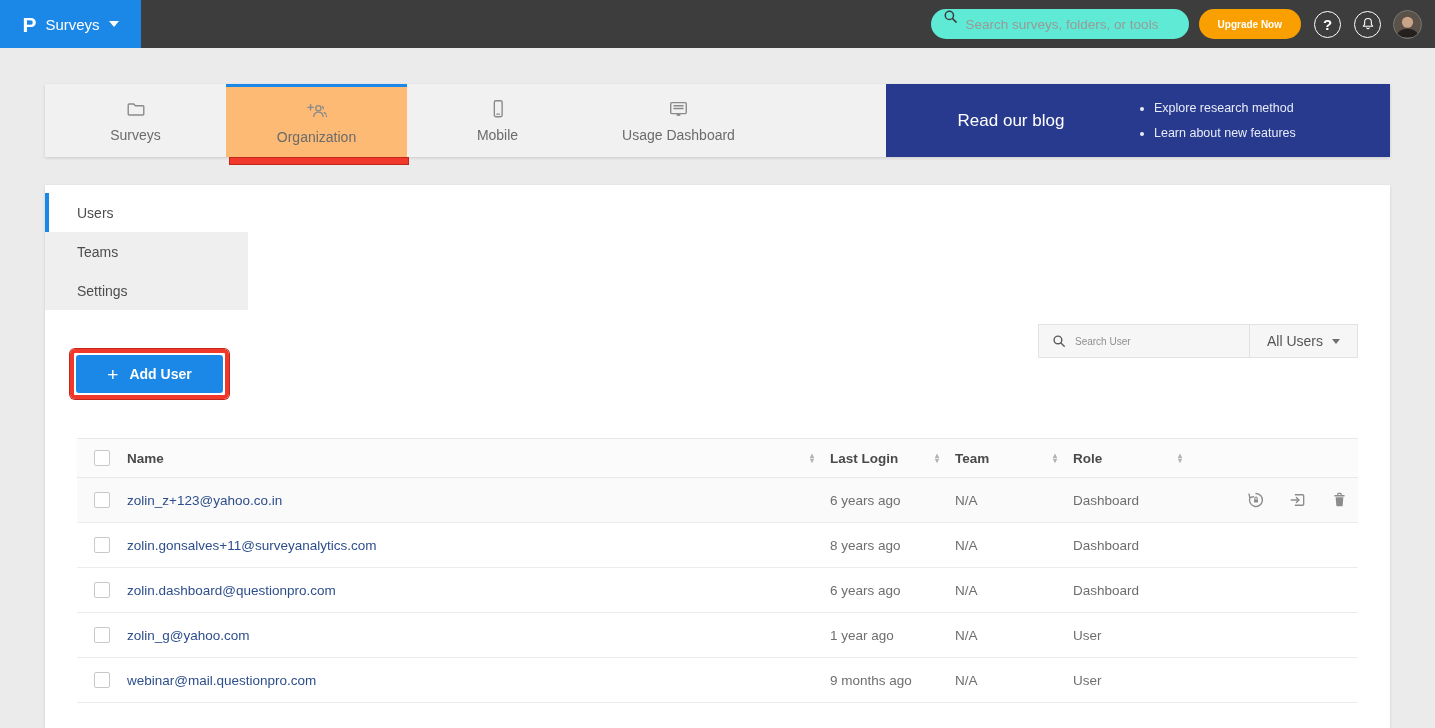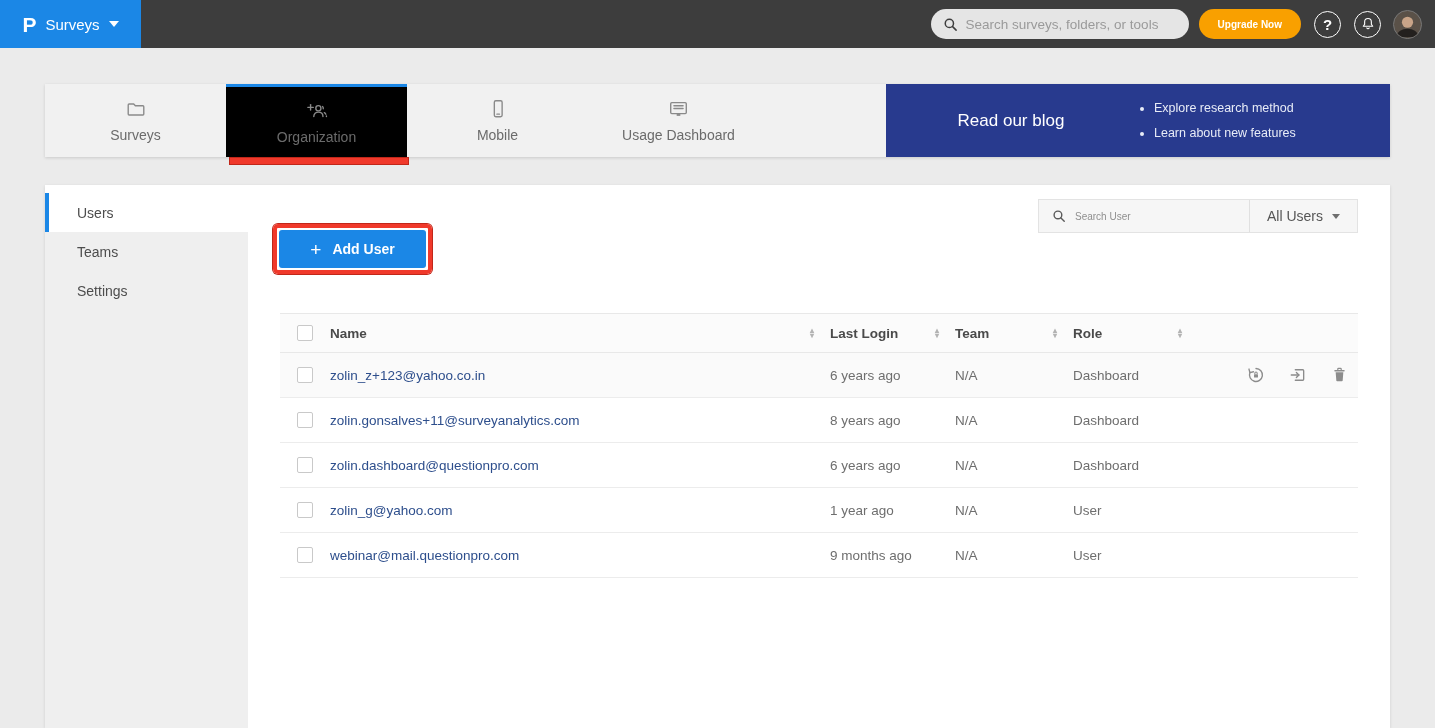--- a/index.html
+++ b/index.html
@@ -7,40 +7,40 @@
   body { font-family:"Liberation Sans", sans-serif; background:#ebebeb; position:relative; overflow:hidden; }
   .screen { position:relative; width:1435px; height:728px; }
 
   
   .topbar { position:absolute; top:0; left:0; right:0; height:48px; background:#3d3d3d; display:flex; align-items:center; }
   .brand { width:141px; height:48px; background:#1b87e6; display:flex; align-items:center; justify-content:center; gap:9px; cursor:pointer; }
   .logo { color:#fff; font-weight:bold; font-size:21px; line-height:1; }
   .product-label { color:#fff; font-size:15px; }
   .caret-down-w { width:0; height:0; border-left:5px solid transparent; border-right:5px solid transparent; border-top:6px solid #fff; }
   .topbar-right { margin-left:auto; display:flex; align-items:center; padding-right:13px; }
-  .global-search { width:258px; height:30px; background:#e5e5e5; border-radius:15px; display:flex; align-items:center; padding:0 12px; gap:8px; }
+  .global-search { width:258px; height:30px; background:#5eead4; border-radius:15px; display:flex; padding:0 12px; gap:8px; }
   .global-search input { border:none; outline:none; flex:1; font-size:13.5px; color:#444; background:transparent; font-family:inherit; }
   .global-search input::placeholder { color:#9a9a9a; }
   .upgrade-btn { margin-left:10px; height:30px; border:none; border-radius:15px; background:#f9a000; color:#fff; font-weight:bold; font-size:10px; padding:0 19px; cursor:pointer; font-family:inherit; }
   .circle-btn { margin-left:13px; width:27px; height:27px; border-radius:50%; border:1.5px solid #fff; background:transparent; color:#fff; display:flex; align-items:center; justify-content:center; cursor:pointer; }
   .circle-btn.help { font-weight:bold; font-size:15px; }
   .avatar { margin-left:12px; width:29px; height:29px; border-radius:50%; background:#5a5148; overflow:hidden; border:1px solid #777; cursor:pointer; display:flex; align-items:flex-end; justify-content:center; }
 
   
   .tabstrip { position:absolute; top:84px; left:45px; right:45px; height:73px; display:flex; background:#f1f1f1; box-shadow:0 1px 3px rgba(0,0,0,.14); }
   .tab { width:181px; display:flex; flex-direction:column; align-items:center; justify-content:center; gap:7px; color:#6b6b6b; font-size:14px; cursor:pointer; }
-  .tab.active { background:#000000; border-top:3px solid #1b87e6; padding-top:0;text-align:center; }
+  .tab.active { background:#fdba74; border-top:3px solid #1b87e6; padding-top:0;text-align:center; }
   .tab-filler { flex:1; }
   .banner { width:504px; background:#283a8e; color:#fff; display:flex; align-items:center; cursor:pointer; }
   .banner-title { width:250px; text-align:center; font-size:17px; }
   .banner-bullets { list-style:disc; padding-left:18px; font-size:12.5px; line-height:1.95; color:#e8ecf7; }
   .red-underline { position:absolute; left:184px; top:73px; width:180px; height:8px; background:#f0392b; border:1px solid #c1271a; }
 
   
-  .main-card { position:absolute; top:185px; left:45px; right:45px; bottom:0; background:#fff; box-shadow:0 1px 3px rgba(0,0,0,.12); display:flex; }
+  .main-card { position:absolute; top:185px; left:45px; right:45px; bottom:0; background:#fff; box-shadow:0 1px 3px rgba(0,0,0,.12); display:flex;flex-direction:column; }
   .sidebar { width:203px; background:#efefef; flex-shrink:0; }
   .sidebar-top-spacer { height:8px; background:#fff; }
   .side-item { height:39px; display:flex; align-items:center; padding-left:32px; font-size:14px; color:#4d4d4d; cursor:pointer; }
   .side-item.active { background:#fff; border-left:4px solid #1b87e6; padding-left:28px; }
 
   .content { flex:1; position:relative; }
 
   .filters { position:absolute; top:14px; right:32px; height:34px; display:flex; background:#f6f6f6; border:1px solid #e3e3e3; }
   .search-user { display:flex; align-items:center; gap:9px; padding:0 13px; width:210px; }
   .search-user input { border:none; outline:none; background:transparent; flex:1; font-size:10px; color:#555; font-family:inherit; }

